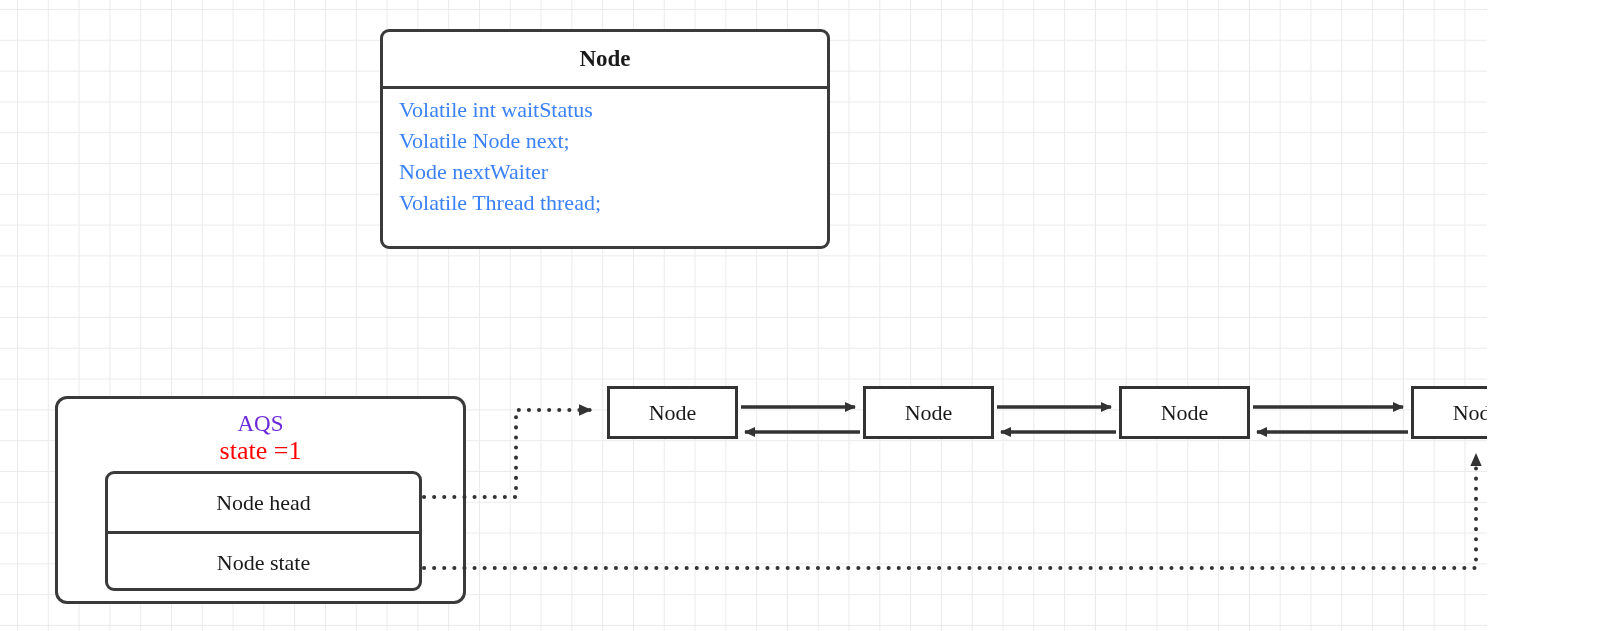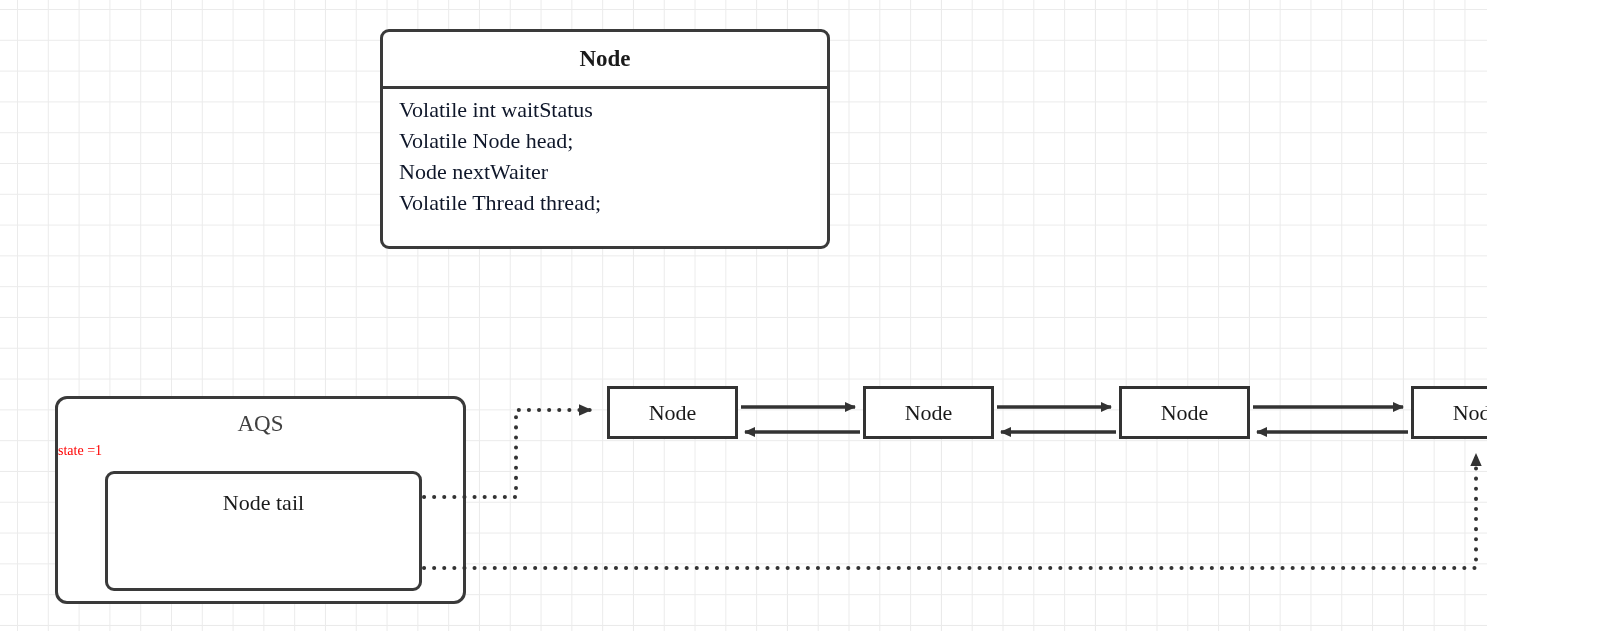--- a/index.html
+++ b/index.html
@@ -51,46 +51,47 @@
     font-size: 23px;
     color: #1a1a1a;
     border-bottom: 3px solid #3a3a3a;
   }
   .class-body {
     padding: 5px 0 0 16px;
   }
   .class-attr {
     font-size: 22px;
     line-height: 31px;
-    color: #0f172a;
+    color: #3b82f6;
     white-space: nowrap;
   }
 
   
   .aqs-box {
     position: absolute;
     left: 55px;
     top: 396px;
     width: 411px;
     height: 208px;
     border: 3px solid #3a3a3a;
     border-radius: 12px;
     background: #ffffff;
     box-sizing: border-box;
   }
   .aqs-title {
     text-align: center;
-    color: #404040;
+    color: #6d28d9;
     font-size: 23px;
     line-height: 29px;
     margin-top: 10px;
   }
   .aqs-state {
+    text-align: center;
     color: #ff0000;
-    font-size: 14px;
+    font-size: 26px;
     line-height: 26px;
   }
   .fields-box {
     position: absolute;
     left: 47px;
     top: 72px;
     width: 317px;
     height: 120px;
     border: 3px solid #3a3a3a;
     border-radius: 9px;
@@ -135,31 +136,32 @@
 </style>
 </head>
 <body>
 
 <div id="canvas">
 
   <div class="class-box">
     <div class="class-title">Node</div>
     <div class="class-body">
       <div class="class-attr">Volatile int waitStatus</div>
-      <div class="class-attr">Volatile Node head;</div>
+      <div class="class-attr">Volatile Node next;</div>
       <div class="class-attr">Node nextWaiter</div>
       <div class="class-attr">Volatile Thread thread;</div>
     </div>
   </div>
 
   <div class="aqs-box">
     <div class="aqs-title">AQS</div>
     <div class="aqs-state">state =1</div>
     <div class="fields-box">
-      <div class="field-row">Node tail</div>
+      <div class="field-row top">Node head</div>
+      <div class="field-row">Node state</div>
     </div>
   </div>
 
   <div class="qnode" style="left:607px;">Node</div>
   <div class="qnode" style="left:863px;">Node</div>
   <div class="qnode" style="left:1119px;">Node</div>
   <div class="qnode" style="left:1411px;">Node</div>
 
   <svg id="wires" viewBox="0 0 1605 631" xmlns="http://www.w3.org/2000/svg">
     <defs>

